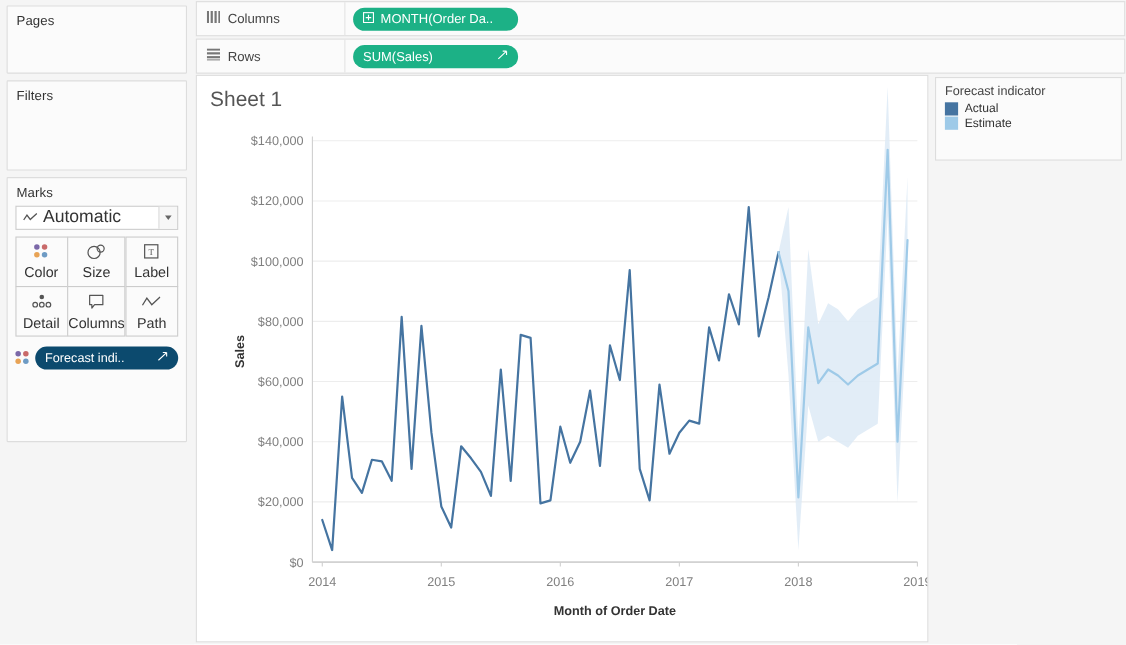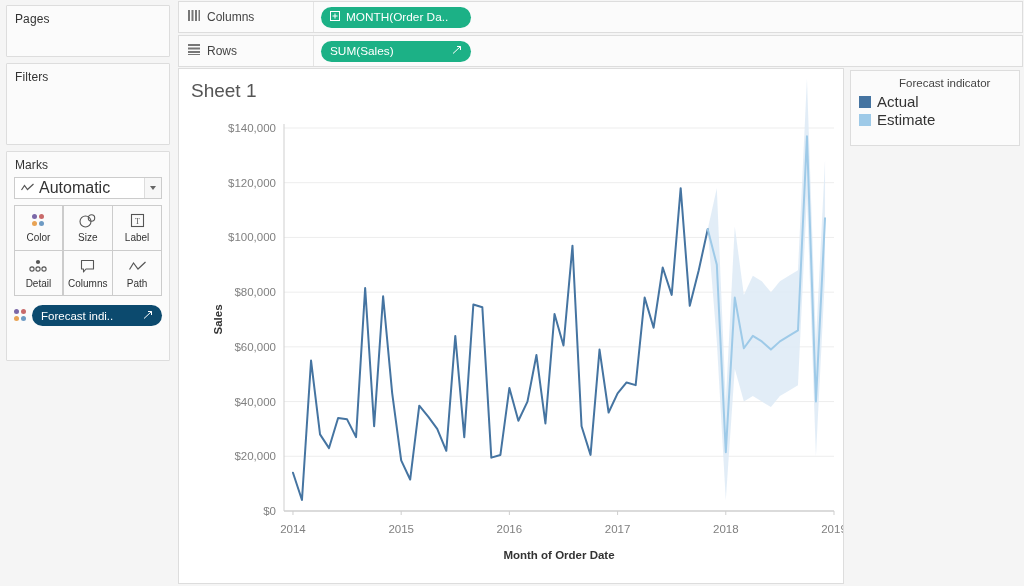--- a/index.html
+++ b/index.html
@@ -27,23 +27,23 @@
     border: 1px solid #ddd;
     margin: 5px 6px;
     border-radius: 1px;
   }
   .card-title {
     font-size: 12px;
     color: #333;
     padding: 6px 8px 5px 8px;
     letter-spacing: .1px;
   }
-  #pages-card { height: 52px; }
+  #pages-card { height: 62px; }
   #filters-card { height: 82px; margin-top: 6px; }
-  #marks-card { margin-top: 6px; height: 210px; position: relative; }
+  #marks-card { margin-top: 6px; height: 241px; position: relative; }
 
   
   .mark-type {
     margin: 0 7px 6px 7px;
     height: 22px;
     border: 1px solid #ccc;
     background: #fff;
     display: flex;
     align-items: center;
     font-size: 16px;
@@ -77,21 +77,21 @@
     border: 1px solid #ccc;
     background: #fbfbfb;
     height: 46px;
     margin: -0.5px 0 0 -0.5px;
     display: flex;
     flex-direction: column;
     align-items: center;
     justify-content: center;
     gap: 3px;
   }
-  .mark-btn .mb-label { font-size: 10px; color: #333; }
+  .mark-btn .mb-label { font-size: 13px; color: #333; }
   .mark-btn .mb-icon { height: 17px; display: flex; align-items: center; justify-content: center; }
 
   
   .dots4 { display: grid; grid-template-columns: 6px 6px; grid-template-rows: 6px 6px; gap: 1px; }
   .dots4 span { width: 5px; height: 5px; border-radius: 50%; display: block; }
 
   
   .mc-pill-row {
     display: flex; align-items: center;
     margin: 9px 7px 0 7px;
@@ -172,27 +172,26 @@
   #legend-card {
     position: absolute;
     left: 850px; top: 70px;
     width: 170px; height: 76px;
     background: #fbfbfb;
     border: 1px solid #ddd;
   }
   #legend-title {
     font-size: 11.5px; color: #444;
     padding: 6px 0 4px 8px;
-    margin-left: 40px;
   }
   .legend-item {
     display: flex; align-items: center;
     gap: 6px;
     padding: 0 0 1px 8px;
-    font-size: 15px;
+    font-size: 11px;
     color: #333;
   }
   .legend-swatch { width: 12px; height: 12px; display: block; }
 </style>
 </head>
 <body>
 
 <div id="app">
 
   <div id="left-col">

